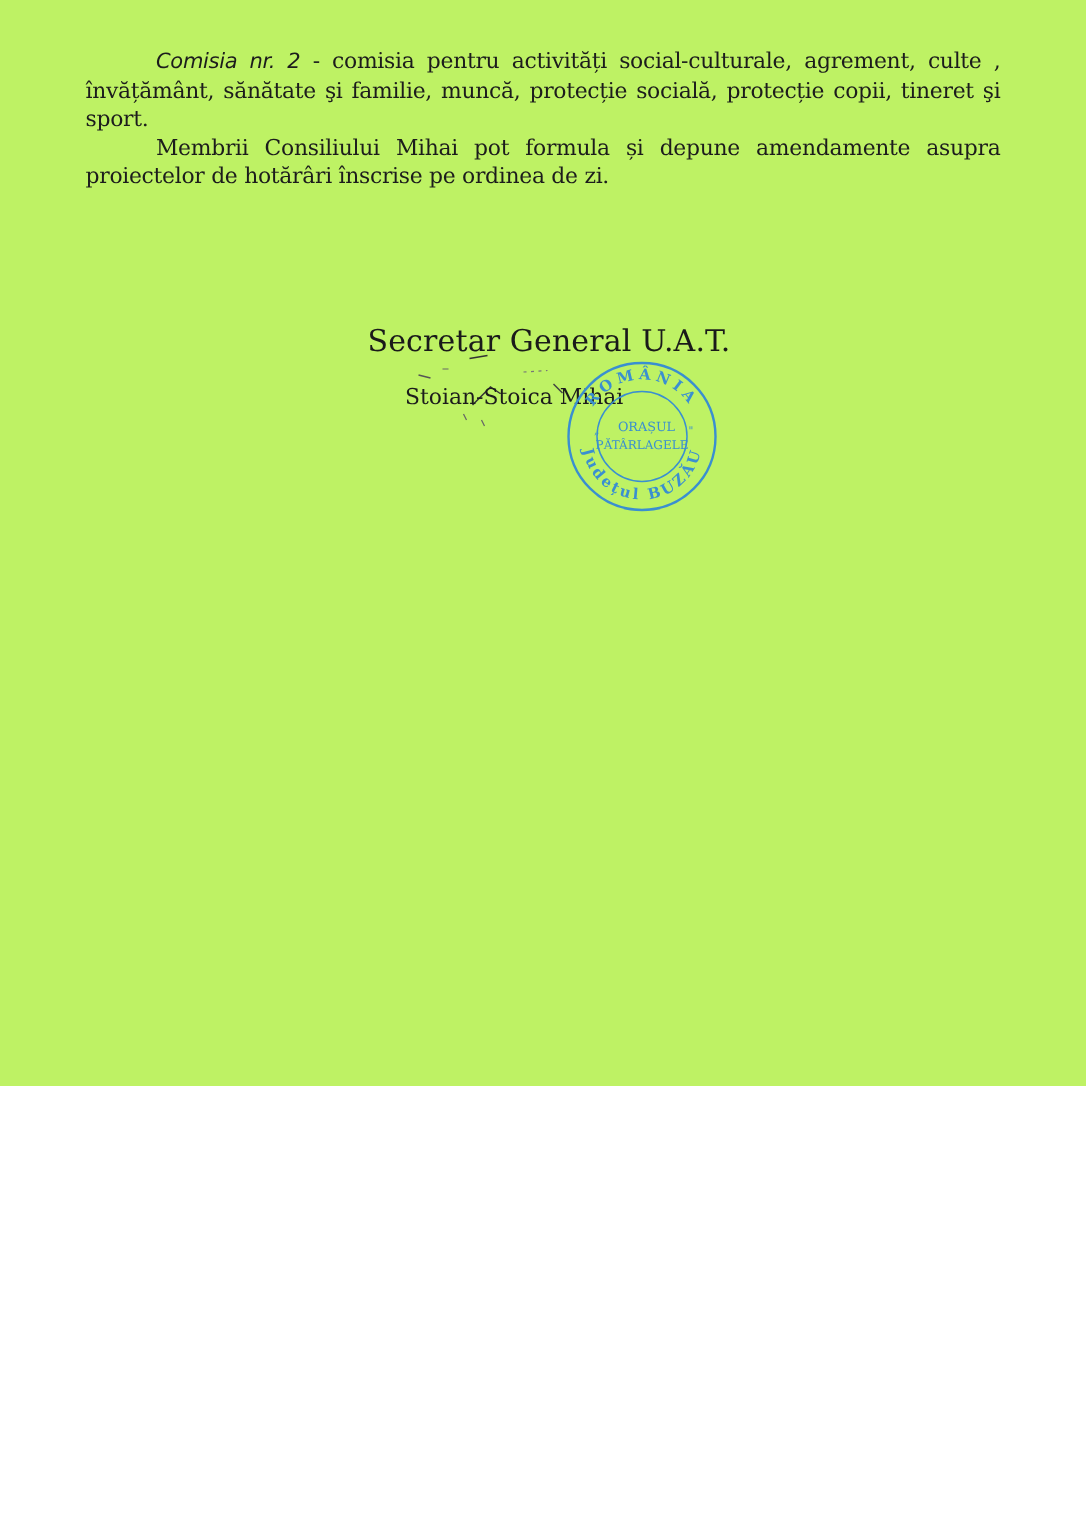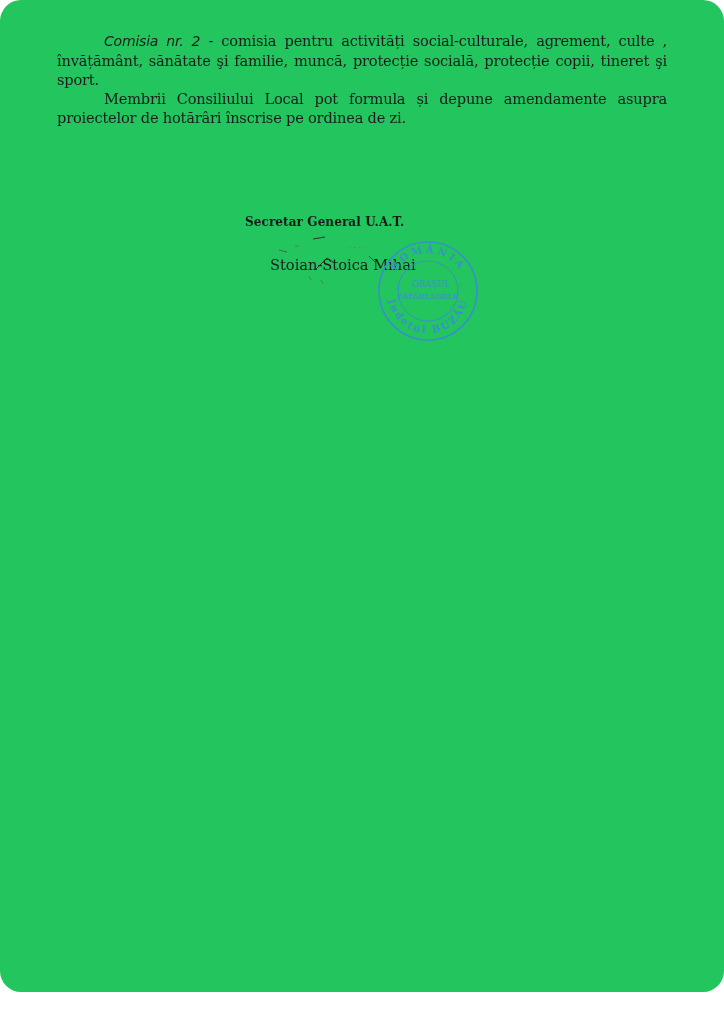--- a/index.html
+++ b/index.html
@@ -12,23 +12,22 @@
       height: 1024px;
       position: relative;
       overflow: hidden;
       font-family: "DejaVu Serif", "Liberation Serif", serif;
       color: #1c1c1c;
     }
     .page {
       position: absolute;
       left: 0; top: 0;
       width: 724px;
-      height: 992px;
-      background: #22c55e;
-      border-radius: 21px;
+      height: 724px;
+      background: #bef264;
     }
     .body-text {
       position: absolute;
       left: 57px;
       top: 31px;
       width: 610px;
       font-size: 14.6px;
       line-height: 19px;
       letter-spacing: -0.2px;
     }
@@ -40,22 +39,22 @@
     }
     .para .label {
       font-style: italic;
       font-family: "DejaVu Sans", "Liberation Sans", sans-serif;
       font-size: 14px;
     }
     .signature-title {
       position: absolute;
       left: 245px;
       top: 215px;
-      font-weight: bold;
-      font-size: 12px;
+      font-weight: normal;
+      font-size: 20px;
       letter-spacing: 0.1px;
       color: #1a1a1a;
     }
     .signature-name {
       position: absolute;
       left: 270px;
       top: 256px;
       font-size: 14.6px;
       color: #1c1c1c;
     }
@@ -77,21 +76,21 @@
       font-family: "DejaVu Serif", "Liberation Serif", serif;
     }
   </style>
 </head>
 <body>
 
 <div class="page">
 
   <div class="body-text">
     <p class="para"><span class="label">Comisia nr. 2</span><span> - comisia pentru activități social-culturale, agrement, culte , învățământ, sănătate şi familie, muncă, protecție socială, protecție copii, tineret şi sport.</span></p>
-    <p class="para"><span>Membrii Consiliului Local pot formula și depune amendamente asupra proiectelor de hotărâri  înscrise pe ordinea de zi.</span></p>
+    <p class="para"><span>Membrii Consiliului Mihai pot formula și depune amendamente asupra proiectelor de hotărâri  înscrise pe ordinea de zi.</span></p>
   </div>
 
   <div class="signature-title">Secretar General U.A.T.</div>
 
   <svg class="signature-scribble" viewBox="0 0 130 50">
     <path d="M48 3 L60 1" stroke="#333" stroke-width="1" fill="none"></path>
     <path d="M14 14 L22 16" stroke="#555" stroke-width="0.9" fill="none"></path>
     <path d="M30 10 L34 10" stroke="#666" stroke-width="0.8" fill="none"></path>
     <path d="M84 12 L100 11" stroke="#777" stroke-width="0.8" stroke-dasharray="2 3" fill="none"></path>
     <path d="M50 34 L62 22 L68 26" stroke="#333" stroke-width="1" fill="none"></path>

